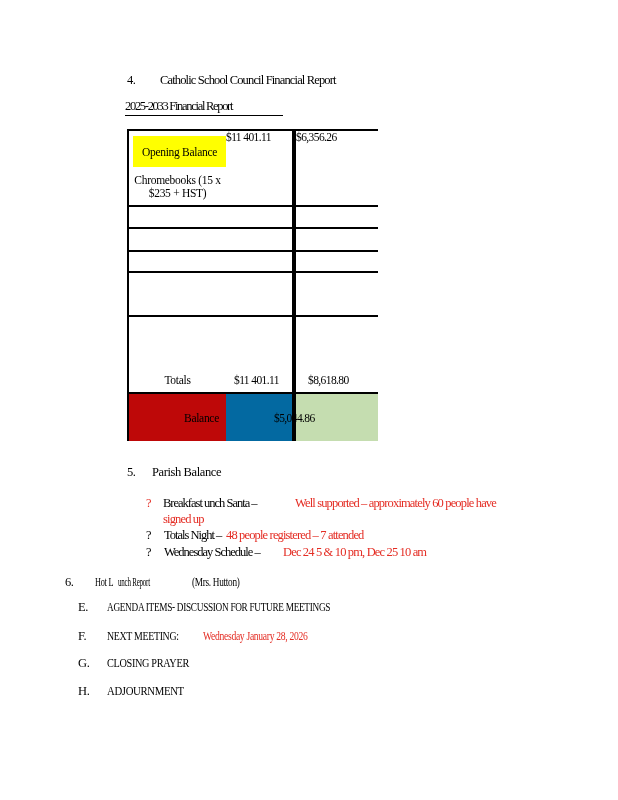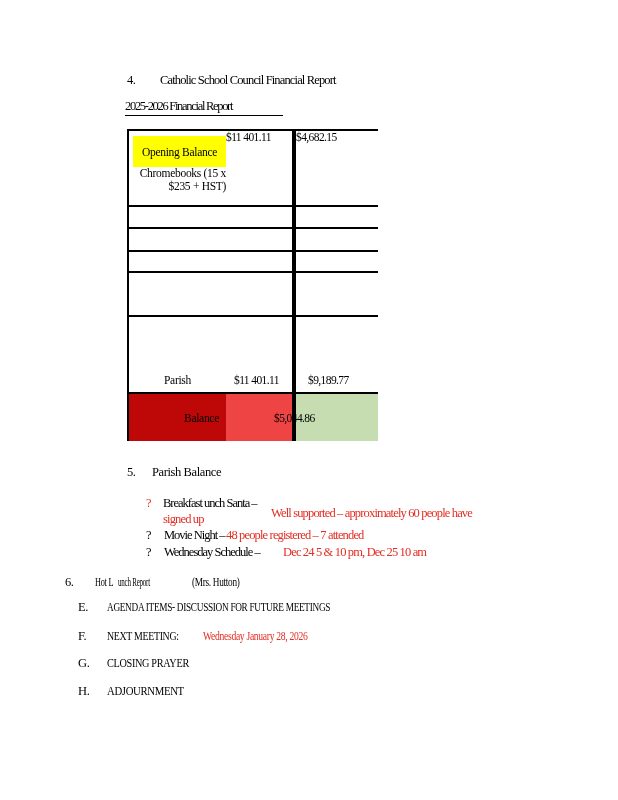--- a/index.html
+++ b/index.html
@@ -25,46 +25,46 @@
     position:absolute;left:127px;top:129px;
     border-collapse:collapse;table-layout:fixed;
     width:250px;
     border-top:2px solid #000;border-left:2px solid #000;
     font-size:11.5px;letter-spacing:-0.3px;
   }
   table.fin td{padding:0;vertical-align:top;}
   table.fin tr.hr td{border-bottom:2px solid #000;}
   table.fin td.c3{border-left:4px solid #000;}
   .yellow-box{margin:5px 0 0 4px;height:31px;display:flex;align-items:center;justify-content:center;background:#ffff00;}
-  .chromebooks{text-align:right;line-height:13px;}
+  .chromebooks{margin-top:7px;text-align:center;line-height:13px;}
   .amt{letter-spacing:-0.6px;text-align:right;}
   td.r1c2{padding-top:13px;padding-left:8px;}
   td.r1c3{padding-top:47px;padding-left:12px;}
   tr.totals td{vertical-align:bottom;padding-bottom:6px;}
   tr.totals td.c1{text-align:center;}
   tr.totals td.c2{padding-left:8px;}
   tr.totals td.c3{padding-left:12px;}
   tr.balance td{vertical-align:middle;padding-left:48px;}
   tr.balance td.c1{background:#be0808;text-align:center;}
-  tr.balance td.c2{background:#ef4444;text-align:center;}
+  tr.balance td.c2{background:#0369a1;text-align:center;}
   tr.balance td.c3{background:#c5ddb0;}
 </style>
 </head>
 <body>
 
 <div class="page">
 
   <div class="line" style="top:73px;">
     <span style="left:127px;">4.</span>
     <span style="left:152px;" class="head-title">Catholic School Council Financial Report</span>
   </div>
 
   <div class="line" style="top:99px;">
     <span style="left:125px;">
-        <span class="subtitle-wrap">2025-2026 Financial Report</span>
+        <span class="subtitle-wrap">2025-2033 Financial Report</span>
       </span>
   </div>
 
   <table class="fin">
     <colgroup>
         <col style="width:98px">
         <col style="width:68px">
         <col style="width:84px">
       </colgroup>
     <tbody>
@@ -75,21 +75,21 @@
         </div>
         <div class="chromebooks">
           <div>Chromebooks (15 x</div>
           <div>$235 + HST)</div>
         </div>
       </td>
       <td class="c2 r1c2">
         <span class="amt">$11 401.11</span>
       </td>
       <td class="c3 r1c3">
-        <span class="amt">$4,682.15</span>
+        <span class="amt">$6,356.26</span>
       </td>
     </tr>
     <tr class="hr" style="height:22px;">
       <td class="c1"></td>
           <td class="c2"></td>
           <td class="c3"></td>
     </tr>
     <tr class="hr" style="height:23px;">
       <td class="c1"></td>
           <td class="c2"></td>
@@ -100,27 +100,27 @@
           <td class="c2"></td>
           <td class="c3"></td>
     </tr>
     <tr class="hr" style="height:44px;">
       <td class="c1"></td>
           <td class="c2"></td>
           <td class="c3"></td>
     </tr>
     <tr class="hr totals" style="height:77px;">
       <td class="c1">
-        <span>Parish</span>
+        <span>Totals</span>
       </td>
       <td class="c2">
         <span class="amt">$11 401.11</span>
       </td>
       <td class="c3">
-        <span class="amt">$9,189.77</span>
+        <span class="amt">$8,618.80</span>
       </td>
     </tr>
     <tr class="balance" style="height:48px;">
       <td class="c1">
         <span>Balance</span>
       </td>
       <td class="c2">
         <span class="amt">$5,044.86</span>
       </td>
       <td class="c3"></td>
@@ -129,29 +129,29 @@
     </table>
 
   <div class="line" style="top:465px;">
     <span style="left:127px;">5.</span>
     <span style="left:152px;">Parish Balance</span>
   </div>
 
   <div class="line" style="top:496px;">
     <span style="left:146px;" class="red">?</span>
     <span style="left:163px;" class="bullet-black">Breakfast unch Santa –</span>
-    <span style="left:271px;margin-top:10px;" class="red bullet-red">Well supported – approximately 60 people have</span>
+    <span style="left:295px;" class="red bullet-red">Well supported – approximately 60 people have</span>
   </div>
   <div class="line" style="top:512px;">
     <span style="left:163px;" class="red bullet-red">signed up</span>
   </div>
 
   <div class="line" style="top:528px;">
     <span style="left:146px;">?</span>
-    <span style="left:164px;" class="bullet-black">Movie Night –</span>
+    <span style="left:164px;" class="bullet-black">Totals Night –</span>
     <span style="left:226px;" class="red bullet-red">48 people registered – 7 attended</span>
   </div>
 
   <div class="line" style="top:545px;">
     <span style="left:146px;">?</span>
     <span style="left:164px;" class="bullet-black">Wednesday Schedule –</span>
     <span style="left:283px;" class="red bullet-red">Dec 24 5 &amp; 10 pm, Dec 25 10 am</span>
   </div>
 
   <div class="line" style="top:575px;">

